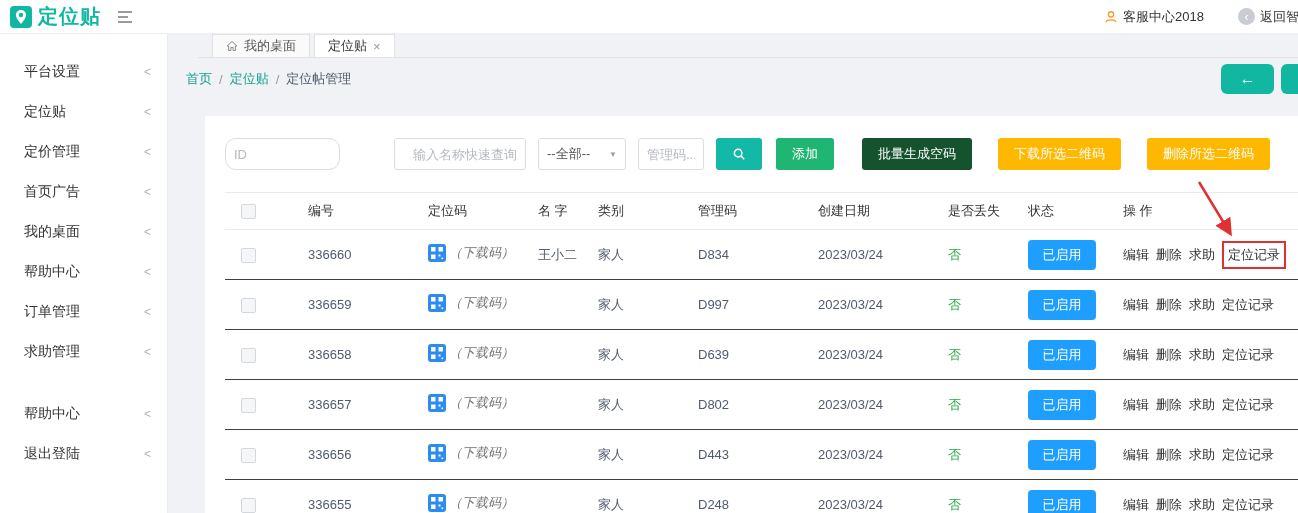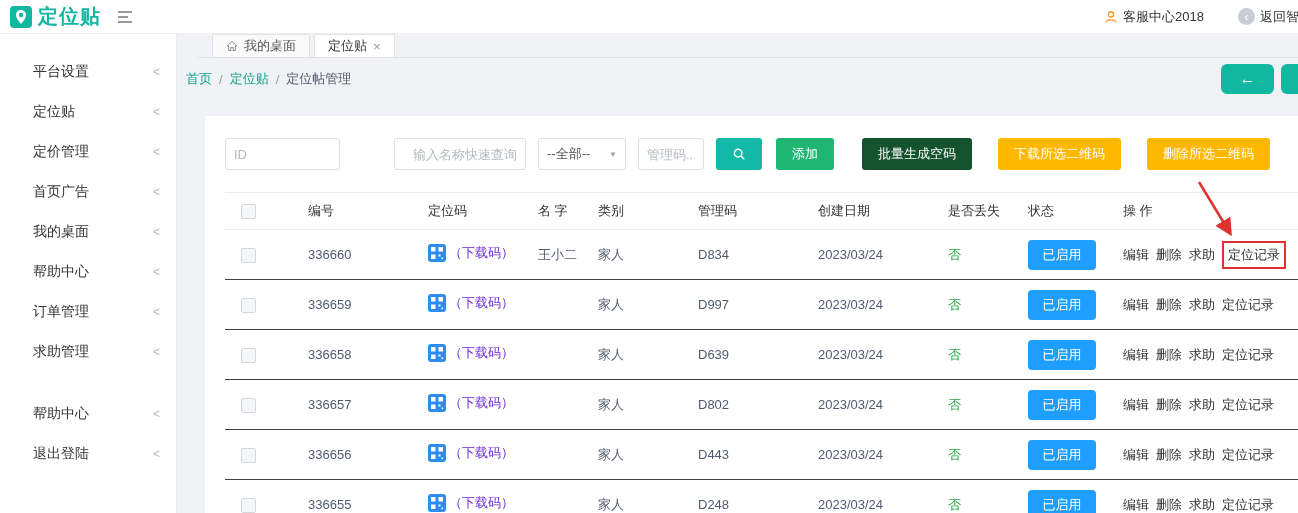--- a/index.html
+++ b/index.html
@@ -22,21 +22,21 @@
   .topbar-right { margin-left: auto; display: flex; align-items: center; gap: 8px; font-size: 13px; color: #333; }
   .user-group { display: flex; align-items: center; gap: 5px; cursor: pointer; margin-right: 26px; }
   .back-group { display: flex; align-items: center; gap: 5px; cursor: pointer; margin-right: -14px; }
   .circle-ico {
     width: 17px; height: 17px; border-radius: 50%; background: #c9cdd1; color: #fff;
     display: inline-flex; align-items: center; justify-content: center; font-size: 12px; line-height: 1;
   }
 
   
   .sidebar {
-    position: absolute; top: 34px; left: 9px; width: 168px; height: 479px;
+    position: absolute; top: 34px; left: 0; width: 168px; height: 479px;
     background: #fff; border-right: 1px solid #ececec; padding-top: 18px; z-index: 4;
   }
   .side-item {
     height: 40px; display: flex; align-items: center; justify-content: space-between;
     padding: 0 16px 0 24px; font-size: 14px; color: #333; cursor: pointer;
   }
   .side-item.gap-before { margin-top: 22px; }
   .side-chev { color: #b3b3b3; font-size: 12px; }
 
   
@@ -68,21 +68,21 @@
     position: absolute; top: 82px; left: 37px; width: 1093px; height: 620px;
     background: #fff; padding: 22px 0 0 20px;
   }
 
   .toolbar { display: flex; align-items: center; gap: 12px; }
   .inp {
     height: 32px; border: 1px solid #dcdee2; border-radius: 3px; background: #fff;
     padding: 0 8px; font-size: 13px; color: #333; font-family: inherit; outline: none;
   }
   .inp::placeholder { color: #b5b9bf; }
-  .inp-id { width: 115px; }
+  .inp-id { width: 115px; border-radius: 11px; }
   .inp-name { width: 132px; margin-left: 42px; text-align: right; }
   .sel {
     width: 88px; height: 32px; border: 1px solid #dcdee2; border-radius: 3px; background: #fff;
     display: flex; align-items: center; justify-content: space-between; padding: 0 8px;
     font-size: 13px; color: #555; cursor: pointer;
   }
   .sel .caret { color: #9aa0a6; font-size: 8px; }
   .inp-code { width: 66px; }
   .btn {
     height: 32px; border: none; border-radius: 3px; color: #fff; font-size: 13px;
@@ -99,21 +99,21 @@
     text-align: left; font-weight: 400; color: #333; height: 37px; padding: 0 8px;
     border-top: 1px solid #e8eaec; border-bottom: 1px solid #e8eaec; white-space: nowrap;
   }
   td { height: 50px; padding: 0 8px; border-bottom: 1px solid #404040; color: #515a6e; white-space: nowrap; }
   .cbx {
     display: inline-block; width: 15px; height: 15px; border: 1px solid #d4d8dd;
     border-radius: 2px; background: #f4f6f8; cursor: pointer; vertical-align: middle; margin-left: 8px;
   }
   .qr-wrap { display: inline-flex; align-items: center; gap: 3px; }
   .qr-icon { width: 18px; height: 18px; flex: none; }
-  .dl-link { color: #6d28d9; }
+  .dl-link { color: #737373; font-style: italic; }
   .lost { color: #28a745; }
   .status-btn {
     width: 68px; height: 30px; background: #1e9fff; border: none; border-radius: 4px;
     color: #fff; font-size: 13px; font-family: inherit; cursor: pointer;
   }
   .act { color: #333; margin-right: 7px; }
   .hl-box { border: 2px solid #e03131; padding: 3px 4px; display: inline-block; }
 
   
   .arrow-overlay { position: absolute; top: 0; left: 0; z-index: 60; pointer-events: none; }

